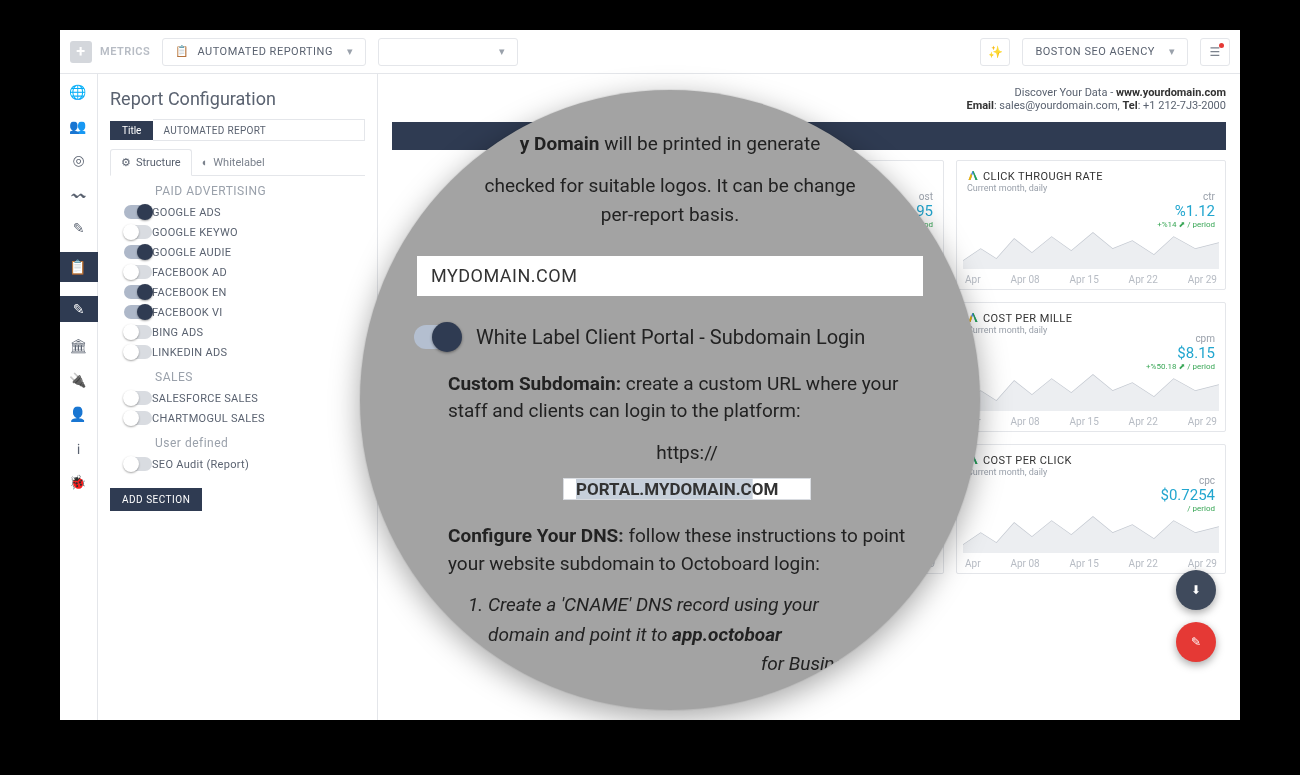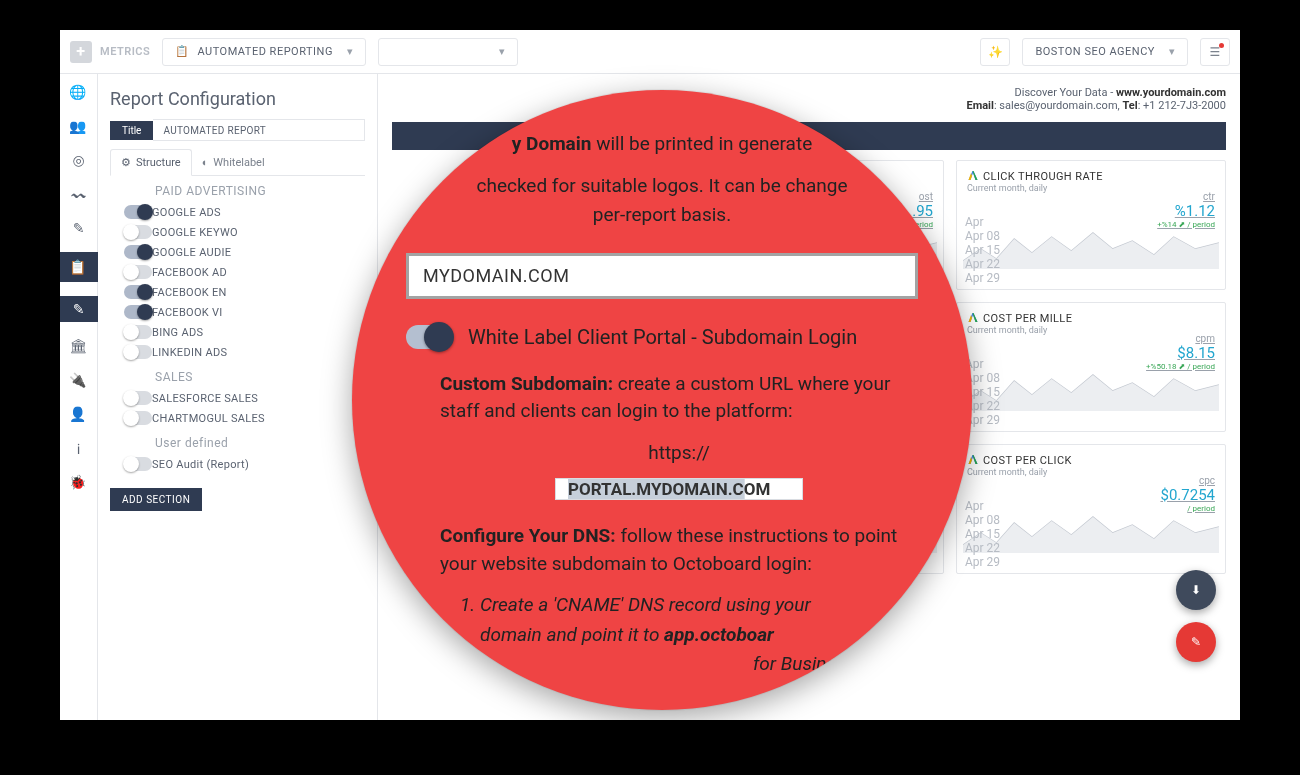--- a/index.html
+++ b/index.html
@@ -52,29 +52,29 @@
 
 
 .report{flex:1;background:#fff;padding:12px 14px;position:relative;overflow:hidden;}
 .hdrline{text-align:right;font-size:11px;color:#5a6270;}
 .hdrline b{color:#333;}
 .band{background:var(--navy);height:28px;margin:10px 0;}
 .cards{display:grid;grid-template-columns:1fr 1fr 1fr;gap:12px;}
 .card{border:1px solid var(--border);border-radius:2px;height:130px;padding:8px 10px;position:relative;}
 .card .ct{font-size:11px;color:#333;text-transform:uppercase;letter-spacing:.4px;}
 .card .sub{font-size:9px;color:#9aa1ab;}
-.card .metric{position:absolute;right:10px;top:30px;text-align:right;font-size:10px;color:#9aa1ab;text-decoration:underline;}
+.card .metric{position:absolute;right:10px;top:30px;text-align:right;font-size:10px;color:#9aa1ab;}
 .card .metric .val{font-size:15px;color:var(--teal);}
 .card .metric .pct{font-size:8px;color:var(--green);}
 .card svg.spark{position:absolute;left:6px;right:6px;bottom:20px;width:calc(100% - 12px);height:50px;}
-.card .xaxis{position:absolute;left:8px;right:8px;bottom:4px;display:flex;justify-content:space-between;font-size:12px;color:#b7bcc4;flex-direction:column;}
+.card .xaxis{position:absolute;left:8px;right:8px;bottom:4px;display:flex;justify-content:space-between;font-size:10px;color:#b7bcc4;}
 .ico-a{display:inline-block;width:12px;height:12px;vertical-align:-2px;margin-right:4px;}
 
 
-.lens{position:absolute;left:292px;top:60px;width:620px;height:620px;border-radius:50%;background:#ef4444;box-shadow:0 8px 30px rgba(0,0,0,.35),0 0 0 1px rgba(0,0,0,.05);overflow:hidden;padding:40px 54px;font-size:19px;line-height:1.45;color:#222;}
+.lens{position:absolute;left:300px;top:60px;width:620px;height:620px;border-radius:50%;background:#a3a3a3;box-shadow:0 8px 30px rgba(0,0,0,.35),0 0 0 1px rgba(0,0,0,.05);overflow:hidden;padding:40px 54px;font-size:19px;line-height:1.45;color:#222;}
 .lens p{margin:0 0 14px;}
 .lens .big-input{width:100%;height:46px;border:3px solid #a3a3a3;padding:0 14px;font-size:18px;letter-spacing:.5px;color:#333;margin:10px 0 24px;}
 .lens .tgl-lg{width:46px;height:24px;border-radius:14px;background:#b4bfd0;position:relative;display:inline-block;vertical-align:middle;margin-right:16px;}
 .lens .tgl-lg::after{content:"";position:absolute;top:-3px;left:18px;width:30px;height:30px;border-radius:50%;background:var(--navy);box-shadow:0 1px 3px rgba(0,0,0,.4);}
 .lens .row-in{display:flex;align-items:center;gap:12px;margin:14px 0 22px;flex-direction:column;}
 .lens .row-in input{flex:1;height:40px;border:1px solid #d9dce1;padding:0 12px;font-size:17px;color:#333;font-weight:bold;}
 .lens em{font-style:italic;}
 
 
 .fab{position:absolute;right:24px;width:40px;height:40px;border-radius:50%;display:flex;align-items:center;justify-content:center;color:#fff;box-shadow:0 3px 8px rgba(0,0,0,.35);}

